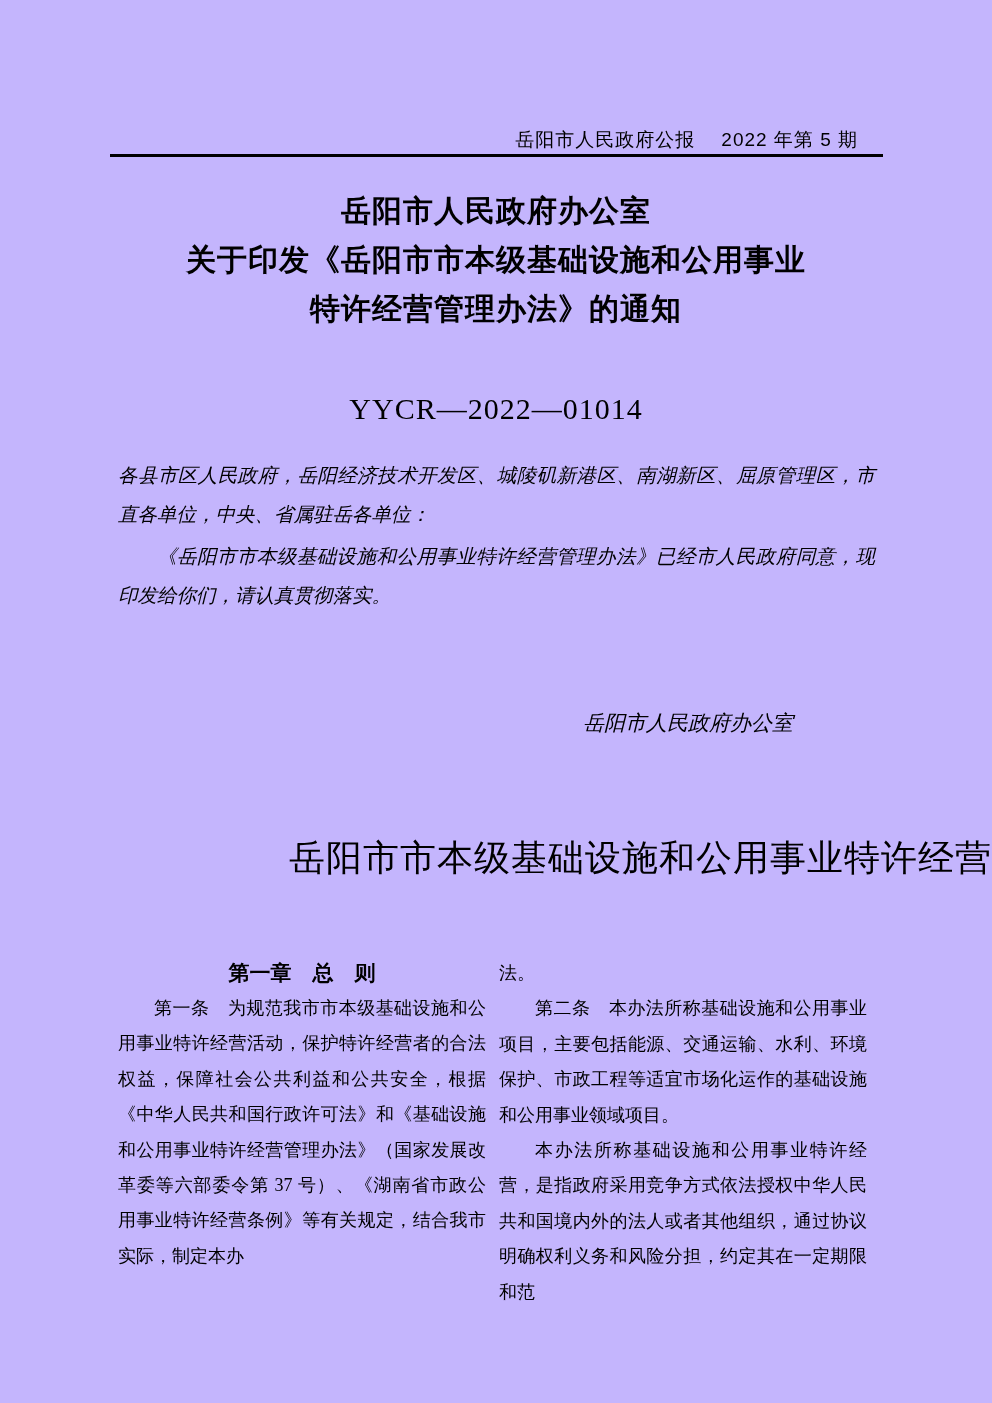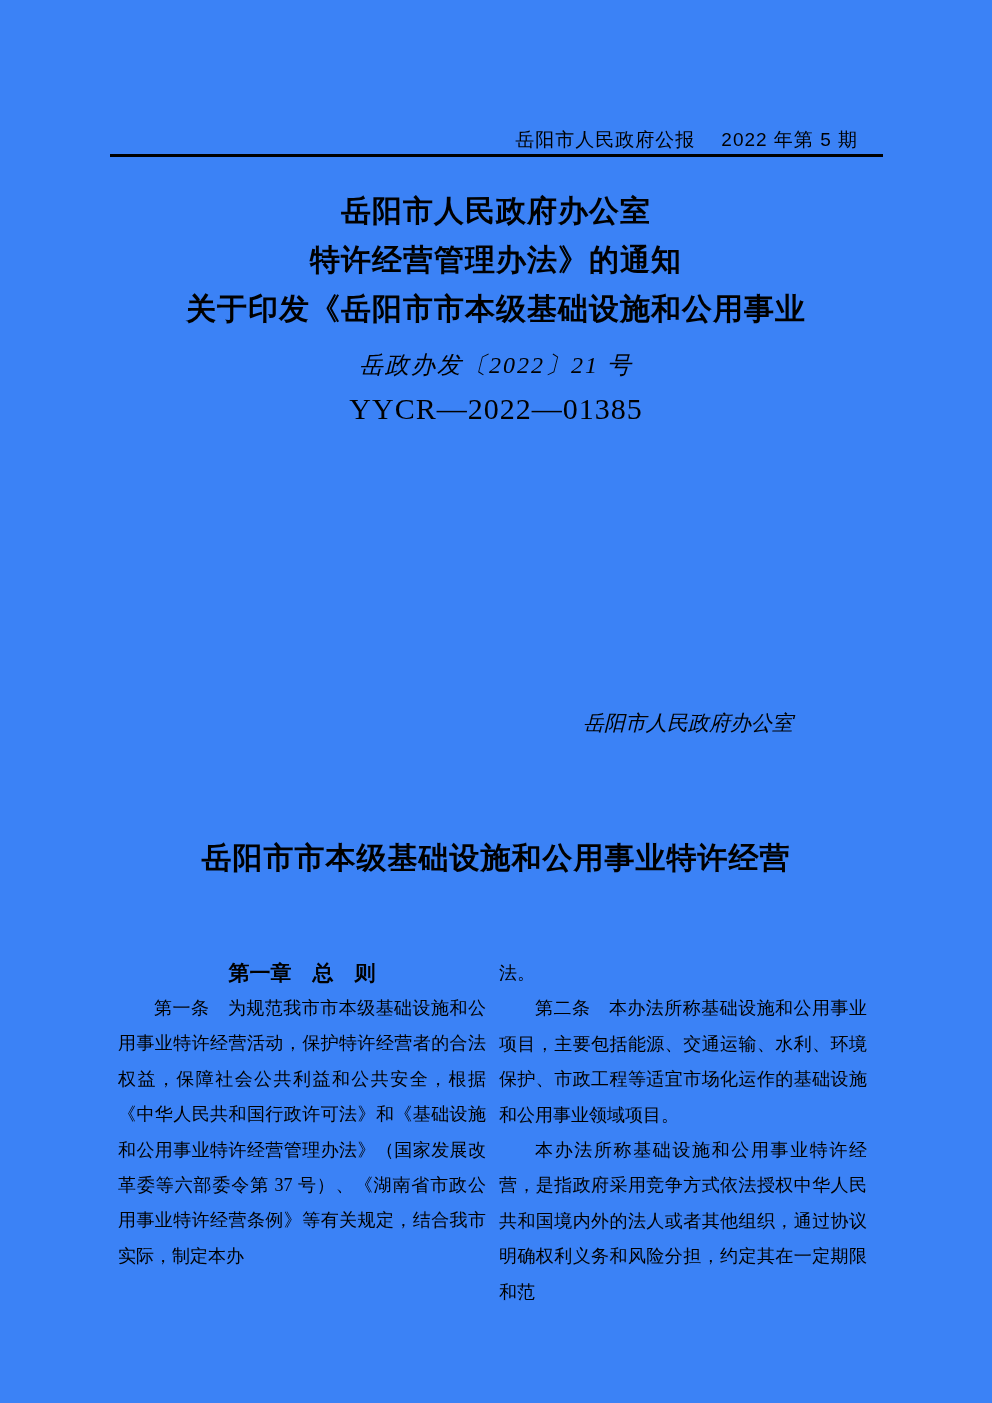--- a/index.html
+++ b/index.html
@@ -1,21 +1,21 @@
 <!DOCTYPE html>
 <html lang="zh"><head>
 <meta charset="utf-8">
 <style>
   html, body { margin: 0; padding: 0; background: #e8e8e8; }
   .page {
     position: relative;
     width: 992px;
     height: 1403px;
     margin: 0 auto;
-    background: #3b82f6;
+    background: #c4b5fd;
     color: #000000;
     font-family: "Liberation Serif", "DejaVu Serif", serif;
     overflow: hidden;
   }
 
   
   .header {
     position: absolute;
     top: 127px;
     right: 134px;
@@ -93,23 +93,23 @@
     line-height: 41px;
     white-space: nowrap;
   }
 
   
   .reg-title {
     position: absolute;
     top: 834px;
     left: 0;
     width: 100%;
-    text-align: center;
-    font-size: 30px;
-    font-weight: 700;
+    text-align: right;
+    font-size: 36px;
+    font-weight: 400;
     line-height: 48px;
     letter-spacing: 1px;
   }
 
   
   .columns {
     position: absolute;
     top: 956px;
     left: 118px;
     width: 766px;
@@ -144,28 +144,31 @@
 
 <div class="page">
 
   <div class="header">
     <span class="gazette">岳阳市人民政府公报</span><span class="issue">2022 年第 5 期</span>
   </div>
   <div class="header-rule"></div>
 
   <div class="notice-title">
     <div>岳阳市人民政府办公室</div>
+    <div>关于印发《岳阳市市本级基础设施和公用事业</div>
     <div>特许经营管理办法》的通知</div>
-    <div>关于印发《岳阳市市本级基础设施和公用事业</div>
   </div>
 
-  <div class="doc-number kai">岳政办发〔2022〕21 号</div>
 
-  <div class="index-code">YYCR—2022—01385</div>
+  <div class="index-code">YYCR—2022—01014</div>
 
+  <div class="notice-body kai">
+    <p>各县市区人民政府，岳阳经济技术开发区、城陵矶新港区、南湖新区、屈原管理区，市直各单位，中央、省属驻岳各单位：</p>
+    <p class="indent">《岳阳市市本级基础设施和公用事业特许经营管理办法》已经市人民政府同意，现印发给你们，请认真贯彻落实。</p>
+  </div>
 
   <div class="signature kai">
     <div>岳阳市人民政府办公室</div>
   </div>
 
   <div class="reg-title">
     <div>岳阳市市本级基础设施和公用事业特许经营</div>
   </div>
 
   <div class="columns">

